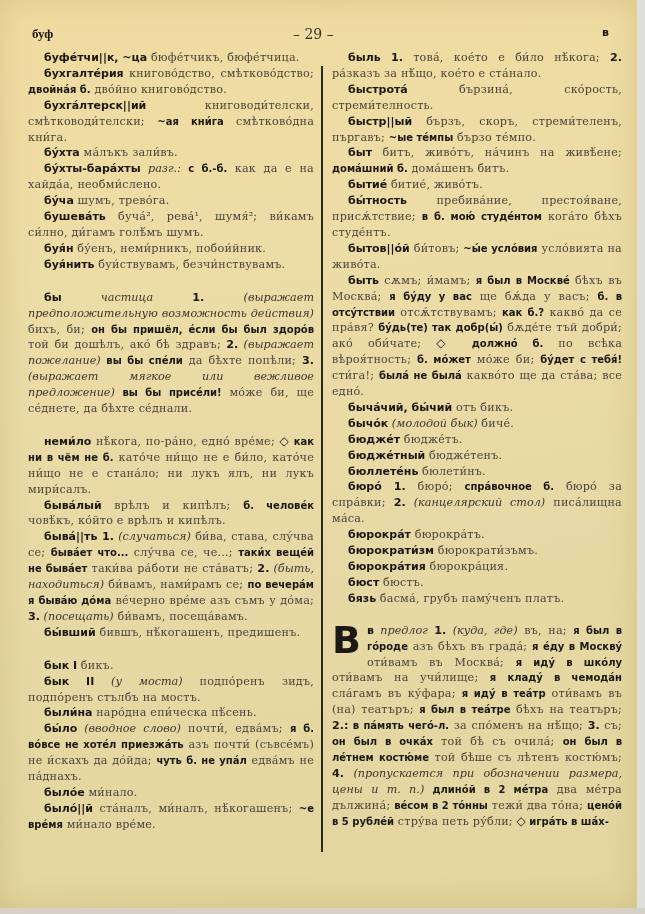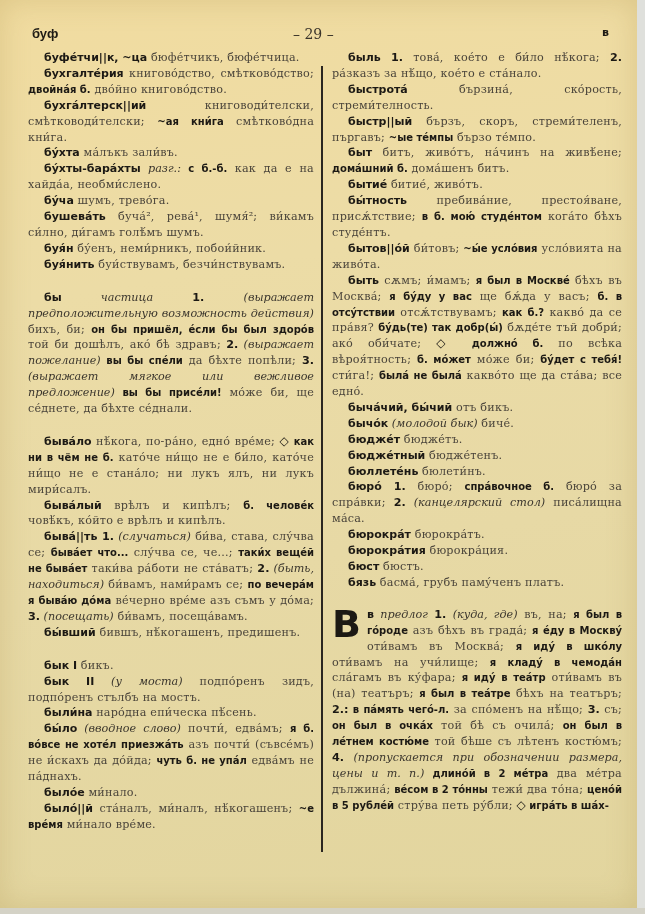--- a/index.html
+++ b/index.html
@@ -13,21 +13,21 @@
     background: linear-gradient(170deg, #f1dca0 0%, #ecdca6 30%, #e7d9a5 60%, #e2d59e 100%);
     box-shadow: inset 0 0 30px rgba(160,130,60,0.25);
   }
   .edge-right {
     position: absolute; left: 637px; top: 0; width: 8px; height: 914px; background: #dfe0dc;
   }
   .edge-bottom {
     position: absolute; left: 0; top: 908px; width: 645px; height: 6px; background: #d4d2c6;
   }
   .header { position: absolute; top: 26px; left: 28px; right: 28px; height: 18px; color: #1d1a14; }
-  .hdr-left { position: absolute; left: 4px; top: 0; font-family: Liberation Sans, sans-serif; font-weight: bold; font-size: 13px; }
+  .hdr-left { position: absolute; left: 4px; top: 0; font-family: Liberation Serif, serif; font-weight: bold; font-size: 13px; }
   .hdr-center { position: absolute; left: 265px; top: 0; font-size: 14px; color: #3a342a; }
   .hdr-right { position: absolute; right: 0; top: 0; font-family: "DejaVu Sans", sans-serif; font-weight: bold; font-size: 11px; }
 
   .col { position: absolute; top: 50px; font-size: 11.2px; line-height: 15.9px; color: #2a2620; text-align: justify; }
   .col-left { left: 28px; width: 286px; }
   .col-right { left: 332px; width: 290px; }
   .rule { position: absolute; left: 321px; top: 66px; width: 1.5px; height: 786px; background: #2a2620; }
 
   .entry { text-indent: 16px; margin: 0 0 0 0; }
   .entry.gap { margin-top: 17px; }
@@ -59,21 +59,21 @@
       <p class="entry"><span class="hw">буфе́тчи||к, ~ца</span><span class="tr"> бюфе́тчикъ, бюфе́тчица.</span></p>
       <p class="entry"><span class="hw">бухгалте́рия</span><span class="tr"> книговóдство, смѣтковóдство; </span><span class="ru">двойна́я б.</span><span class="tr"> двóйно книговóдство.</span></p>
       <p class="entry"><span class="hw">бухга́лтерск||ий</span><span class="tr"> книговоди́телски, смѣтководи́телски; </span><span class="ru">~ая кни́га</span><span class="tr"> смѣтковóдна кни́га.</span></p>
       <p class="entry"><span class="hw">бу́хта</span><span class="tr"> ма́лъкъ зали́въ.</span></p>
       <p class="entry"><span class="hw">бу́хты-бара́хты</span><span class="it"> разг.: </span><span class="ru">с б.-б.</span><span class="tr"> как да е на хайда́а, необми́слено.</span></p>
       <p class="entry"><span class="hw">бу́ча</span><span class="tr"> шумъ, тревóга.</span></p>
       <p class="entry"><span class="hw">бушева́ть</span><span class="tr"> буча́², рева́¹, шумя́²; ви́камъ си́лно, ди́гамъ голѣ́мъ шумъ.</span></p>
       <p class="entry"><span class="hw">буя́н</span><span class="tr"> бу́енъ, неми́рникъ, побои́йник.</span></p>
       <p class="entry"><span class="hw">буя́нить</span><span class="tr"> буи́ствувамъ, безчи́нствувамъ.</span></p>
       <p class="entry gap"><span class="hw">бы</span><span class="it"> частица </span><span class="num">1.</span><span class="it"> (выражает предположительную возможность действия)</span><span class="tr"> бихъ, би; </span><span class="ru">он бы пришёл, е́сли бы был здоро́в</span><span class="tr"> той би дошѣлъ, акó бѣ здравъ; </span><span class="num">2.</span><span class="it"> (выражает пожелание) </span><span class="ru">вы бы спе́ли</span><span class="tr"> да бѣхте попѣли; </span><span class="num">3.</span><span class="it"> (выражает мягкое или вежливое предложение) </span><span class="ru">вы бы присе́ли!</span><span class="tr"> мóже би, ще сéднете, да бѣхте сéднали.</span></p>
-      <p class="entry gap"><span class="hw">быва́ло</span><span class="tr"> нѣ́кога, по-ра́но, еднó врéме; </span><span class="diamond">◇</span><span class="ru"> как ни в чём не б.</span><span class="tr"> катóче ни́що не е би́ло, катóче ни́що не е стана́ло; ни лукъ ялъ, ни лукъ мири́салъ.</span></p>
+      <p class="entry gap"><span class="hw">неми́ло</span><span class="tr"> нѣ́кога, по-ра́но, еднó врéме; </span><span class="diamond">◇</span><span class="ru"> как ни в чём не б.</span><span class="tr"> катóче ни́що не е би́ло, катóче ни́що не е стана́ло; ни лукъ ялъ, ни лукъ мири́салъ.</span></p>
       <p class="entry"><span class="hw">быва́лый</span><span class="tr"> врѣлъ и кипѣлъ; </span><span class="ru">б. челове́к</span><span class="tr"> човѣ́къ, кóйто е врѣлъ и кипѣлъ.</span></p>
       <p class="entry"><span class="hw">быва́||ть</span><span class="num"> 1.</span><span class="it"> (случаться)</span><span class="tr"> би́ва, става, слу́чва се; </span><span class="ru">быва́ет что...</span><span class="tr"> слу́чва се, че...; </span><span class="ru">таки́х веще́й не быва́ет</span><span class="tr"> таки́ва ра́боти не ста́ватъ; </span><span class="num">2.</span><span class="it"> (быть, находиться)</span><span class="tr"> би́вамъ, нами́рамъ се; </span><span class="ru">по вечера́м я быва́ю до́ма</span><span class="tr"> вéчерно врéме азъ съмъ у дóма; </span><span class="num">3.</span><span class="it"> (посещать)</span><span class="tr"> би́вамъ, посеща́вамъ.</span></p>
       <p class="entry"><span class="hw">бы́вший</span><span class="tr"> бившъ, нѣ́когашенъ, предишенъ.</span></p>
       <p class="entry gap"><span class="hw">бык I</span><span class="tr"> бикъ.</span></p>
       <p class="entry"><span class="hw">бык II</span><span class="it"> (у моста)</span><span class="tr"> подпóренъ зидъ, подпóренъ стълбъ на мостъ.</span></p>
       <p class="entry"><span class="hw">были́на</span><span class="tr"> нарóдна епи́ческа пѣ́сень.</span></p>
       <p class="entry"><span class="hw">бы́ло</span><span class="it"> (вводное слово)</span><span class="tr"> почти́, едва́мъ; </span><span class="ru">я б. во́все не хоте́л приезжа́ть</span><span class="tr"> азъ почти́ (съвсéмъ) не и́скахъ да дóйда; </span><span class="ru">чуть б. не упа́л</span><span class="tr"> едва́мъ не па́днахъ.</span></p>
       <p class="entry"><span class="hw">было́е</span><span class="tr"> ми́нало.</span></p>
       <p class="entry"><span class="hw">было́||й</span><span class="tr"> ста́налъ, ми́налъ, нѣ́когашенъ; </span><span class="ru">~е вре́мя</span><span class="tr"> ми́нало врéме.</span></p>
     </div>
@@ -87,20 +87,21 @@
       <p class="entry"><span class="hw">бы́тность</span><span class="tr"> пребива́ние, престоя́ване, присѫ́тствие; </span><span class="ru">в б. мою́ студе́нтом</span><span class="tr"> когáто бѣхъ студéнтъ.</span></p>
       <p class="entry"><span class="hw">бытов||о́й</span><span class="tr"> би́товъ; </span><span class="ru">~ы́е усло́вия</span><span class="tr"> услóвията на живóта.</span></p>
       <p class="entry"><span class="hw">быть</span><span class="tr"> сѫмъ; и́мамъ; </span><span class="ru">я был в Москве́</span><span class="tr"> бѣхъ въ Москва́; </span><span class="ru">я бу́ду у вас</span><span class="tr"> ще бѫ́да у васъ; </span><span class="ru">б. в отсу́тствии</span><span class="tr"> отсѫ́тствувамъ; </span><span class="ru">как б.?</span><span class="tr"> каквó да се пра́вя? </span><span class="ru">бу́дь(те) так добр(ы́)</span><span class="tr"> бѫдéте тъй добри́; акó оби́чате; </span><span class="diamond">◇</span><span class="ru"> должно́ б.</span><span class="tr"> по вcѣка вѣроя́тность; </span><span class="ru">б. мо́жет</span><span class="tr"> мóже би; </span><span class="ru">бу́дет с тебя́!</span><span class="tr"> сти́га!; </span><span class="ru">была́ не была́</span><span class="tr"> каквóто ще да ста́ва; все еднó.</span></p>
       <p class="entry"><span class="hw">быча́чий, бы́чий</span><span class="tr"> отъ бикъ.</span></p>
       <p class="entry"><span class="hw">бычо́к</span><span class="it"> (молодой бык)</span><span class="tr"> бичé.</span></p>
       <p class="entry"><span class="hw">бюдже́т</span><span class="tr"> бюджéтъ.</span></p>
       <p class="entry"><span class="hw">бюдже́тный</span><span class="tr"> бюджéтенъ.</span></p>
       <p class="entry"><span class="hw">бюллете́нь</span><span class="tr"> бюлети́нъ.</span></p>
       <p class="entry"><span class="hw">бюро́</span><span class="num"> 1.</span><span class="tr"> бюрó; </span><span class="ru">спра́вочное б.</span><span class="tr"> бюрó за спра́вки; </span><span class="num">2.</span><span class="it"> (канцелярский стол)</span><span class="tr"> писа́лищна ма́са.</span></p>
       <p class="entry"><span class="hw">бюрокра́т</span><span class="tr"> бюрокра́тъ.</span></p>
+      <p class="entry"><span class="hw">бюрократи́зм</span><span class="tr"> бюрократи́зъмъ.</span></p>
       <p class="entry"><span class="hw">бюрокра́тия</span><span class="tr"> бюрокра́ция.</span></p>
       <p class="entry"><span class="hw">бюст</span><span class="tr"> бюстъ.</span></p>
       <p class="entry"><span class="hw">бязь</span><span class="tr"> басма́, грубъ паму́ченъ платъ.</span></p>
       <div class="letter-section">
         <span class="big-initial">В</span>
         <p class="entry"><span class="hw">в</span><span class="it"> предлог </span><span class="num">1.</span><span class="it"> (куда, где)</span><span class="tr"> въ, на; </span><span class="ru">я был в го́роде</span><span class="tr"> азъ бѣхъ въ града́; </span><span class="ru">я е́ду в Москву́</span><span class="tr"> oти́вамъ въ Москва́; </span><span class="ru">я иду́ в шко́лу</span><span class="tr"> oти́вамъ на учи́лище; </span><span class="ru">я кладу́ в чемода́н</span><span class="tr"> сла́гамъ въ ку́фара; </span><span class="ru">я иду́ в теа́тр</span><span class="tr"> oти́вамъ въ (на) театъръ; </span><span class="ru">я был в теа́тре</span><span class="tr"> бѣхъ на театъръ; </span><span class="num">2.:</span><span class="ru"> в па́мять чего́-л.</span><span class="tr"> за спóменъ на нѣ́що; </span><span class="num">3.</span><span class="tr"> съ; </span><span class="ru">он был в очка́х</span><span class="tr"> той бѣ съ очила́; </span><span class="ru">он был в ле́тнем костю́ме</span><span class="tr"> той бѣше съ лѣтенъ костю́мъ; </span><span class="num">4.</span><span class="it"> (пропускается при обозначении размера, цены и т. п.)</span><span class="ru"> длино́й в 2 ме́тра</span><span class="tr"> два мéтра дължина́; </span><span class="ru">ве́сом в 2 то́нны</span><span class="tr"> тежи́ два тóна; </span><span class="ru">цено́й в 5 рубле́й</span><span class="tr"> стру́ва петь ру́бли; </span><span class="diamond">◇</span><span class="ru"> игра́ть в ша́х-</span></p>
       </div>
     </div>
 </div>
 <div class="edge-right"></div>

